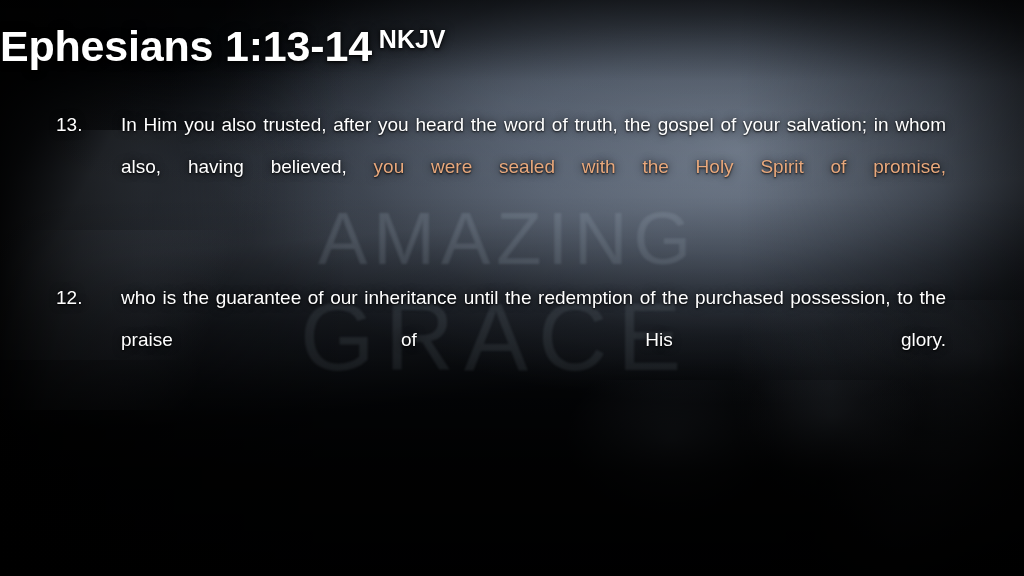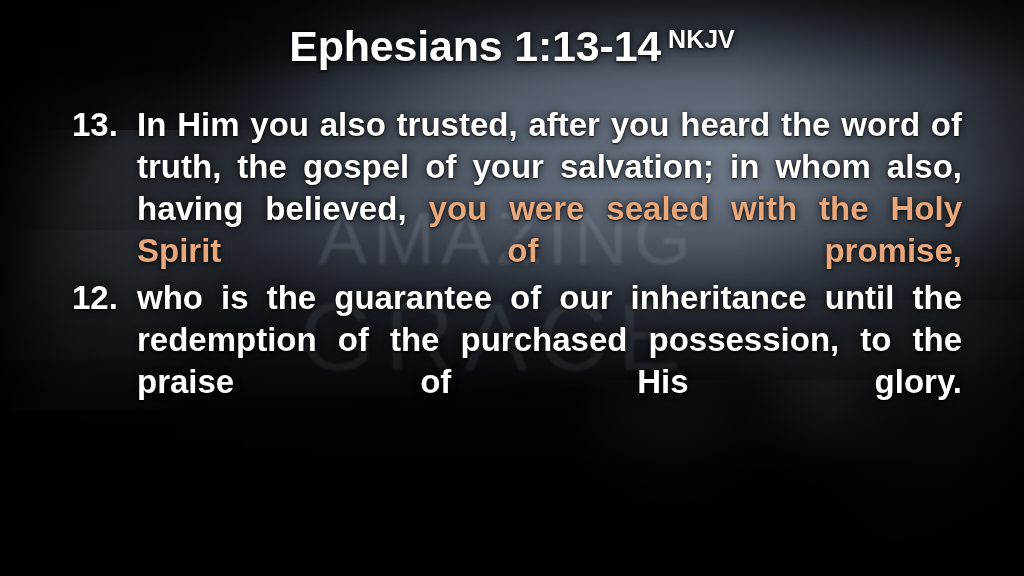--- a/index.html
+++ b/index.html
@@ -95,42 +95,42 @@
   
   .content {
     position: absolute;
     inset: 0;
   }
   #title {
     position: absolute;
     top: 22px;
     left: 0;
     width: 1024px;
-    text-align: center;
+    text-align: left;
     color: #ffffff;
     font-size: 43px;
     font-weight: bold;
     letter-spacing: -0.2px;
     text-shadow: 0 0 10px rgba(0,0,0,0.85), 0 1px 3px rgba(0,0,0,0.9);
   }
   #title .version {
     font-size: 25px;
     font-weight: bold;
     vertical-align: 13px;
     margin-left: 7px;
     letter-spacing: 0;
   }
 
   .verse {
     position: absolute;
-    left: 72px;
+    left: 56px;
     width: 890px;
     color: #ffffff;
-    font-size: 33px;
-    font-weight: bold;
+    font-size: 19px;
+    font-weight: normal;
     line-height: 42px;
     text-align: justify;
     text-shadow: 0 0 9px rgba(0,0,0,0.8), 0 1px 2px rgba(0,0,0,0.85);
   }
   #verse-13 { top: 104px; }
   #verse-14 { top: 277px; }
 
   .verse-body {
     display: block;
     padding-left: 65px;

